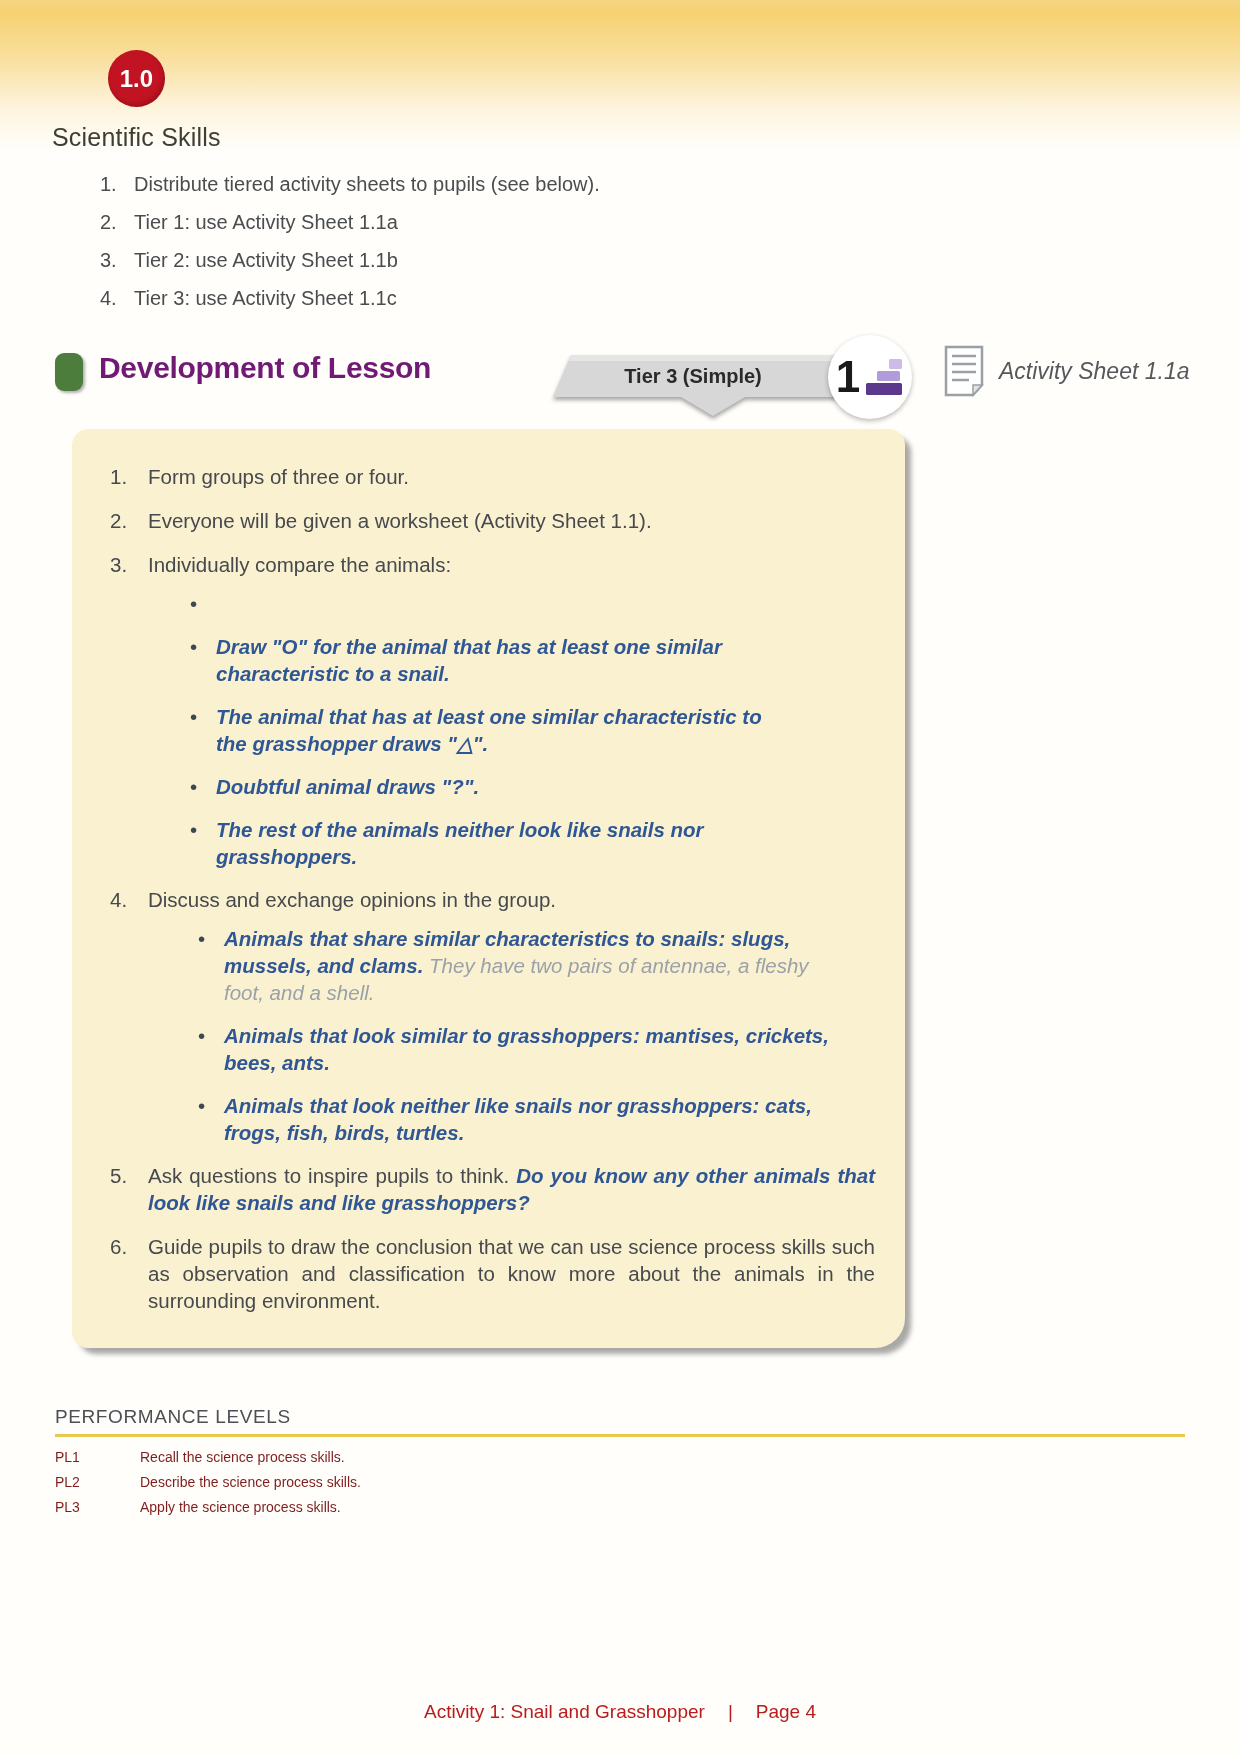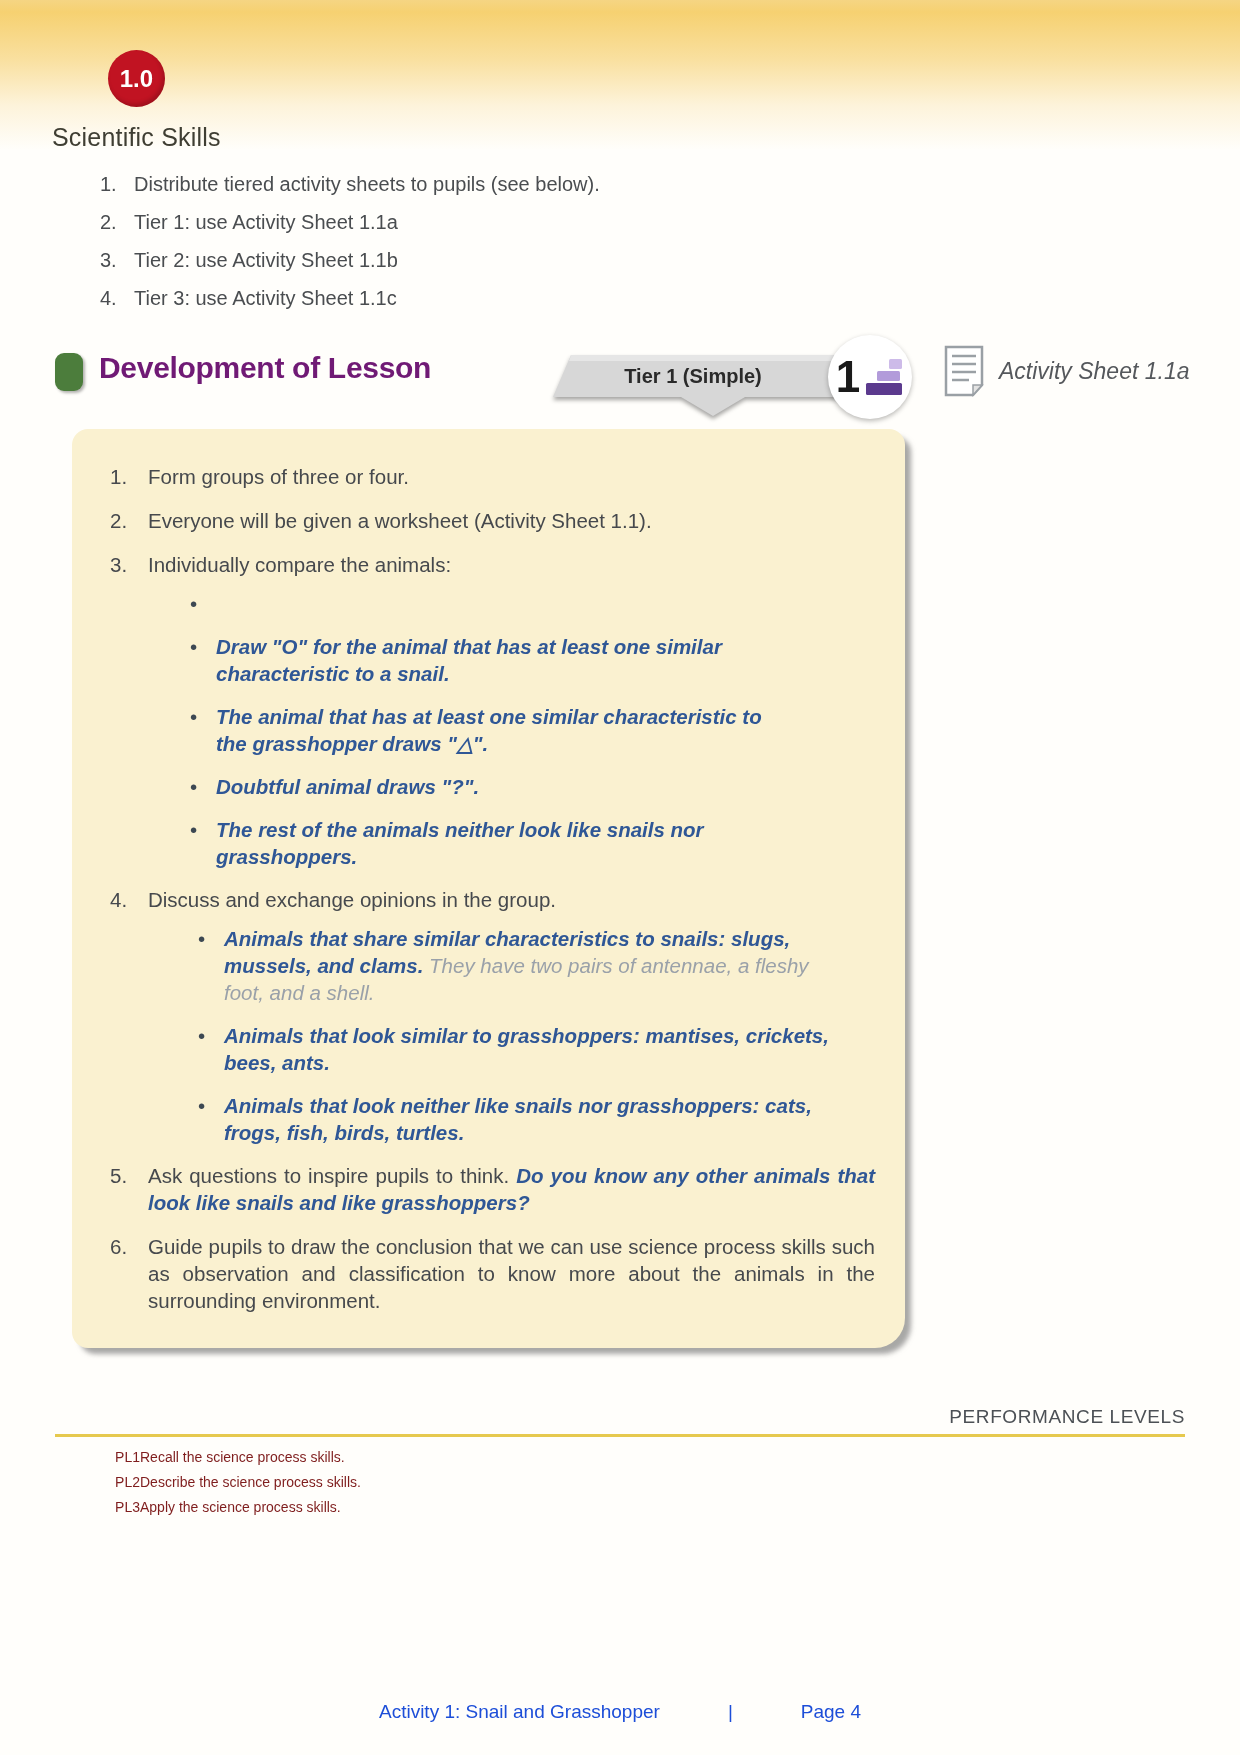--- a/index.html
+++ b/index.html
@@ -60,31 +60,31 @@
 
   .bullets { margin:0 0 4px 0; }
   .b-row { display:flex; margin:0 0 16px 80px; line-height:27px; font-size:20.5px; }
   .b-row.wide { margin-left:88px; }
   .b-dot { width:26px; flex:0 0 auto; color:#3c4852; }
   .b-txt { font-style:italic; color:#2f5796; font-weight:600; max-width:560px; }
   .b-row.wide .b-txt { max-width:630px; font-weight:bold; }
   .gray-em { font-style:italic; color:#9aa1a9; font-weight:normal; }
 
   
-  .perf { margin:58px 55px 0 55px; width:1130px;text-align:right; }
+  .perf { margin:58px 55px 0 55px; width:1130px; }
   .perf-head { font-size:19px; color:#4c5055; letter-spacing:.6px; padding-bottom:6px;
     border-bottom:3px solid #e6c94e; }
   .perf-rows { margin-top:8px; }
   .perf-row { display:flex; font-size:14px; color:#7f1d1d; line-height:25px; }
   .perf-row .pl { width:85px; flex:0 0 auto; }
 
   
   .footer { position:absolute; left:0; bottom:32px; width:100%;
-    display:flex; justify-content:center; gap:68px;
-    font-size:19px; color:#1d4ed8; }
+    display:flex; justify-content:center; gap:23px;
+    font-size:19px; color:#b91c1c; }
 </style>
 </head>
 <body>
 
 <div class="page">
 
   <div class="topband">
     <div class="topband-inner">
       <div class="red-badge">
         <span>1.0</span>
@@ -118,21 +118,21 @@
     <div class="lesson-head">
       <div class="lesson-title-row">
         <div class="box-icon filled"></div>
         <div class="h-lesson">Development of Lesson</div>
       </div>
 
       <svg class="ribbon" viewBox="0 0 300 66">
         <path d="M18,0 L300,0 L300,42 L192,42 L160,61 L128,42 L0,42 Z" fill="#d7d7d7"></path>
         <path d="M18,0 L300,0 L300,6 L16,6 Z" fill="#e6e6e6"></path>
       </svg>
-      <div class="ribbon-label">Tier 1 (Simple)</div>
+      <div class="ribbon-label">Tier 3 (Simple)</div>
 
       <div class="tier-circle">
         <span class="n1">1</span>
         <svg width="40" height="42" viewBox="0 0 40 42">
           <rect x="25" y="3" width="13" height="10" rx="1.5" fill="#cdbbe9"></rect>
           <rect x="13" y="15" width="23" height="10" rx="1.5" fill="#b29bda"></rect>
           <rect x="2" y="27" width="36" height="12" rx="1.5" fill="#5b3a8e"></rect>
         </svg>
       </div>
 

